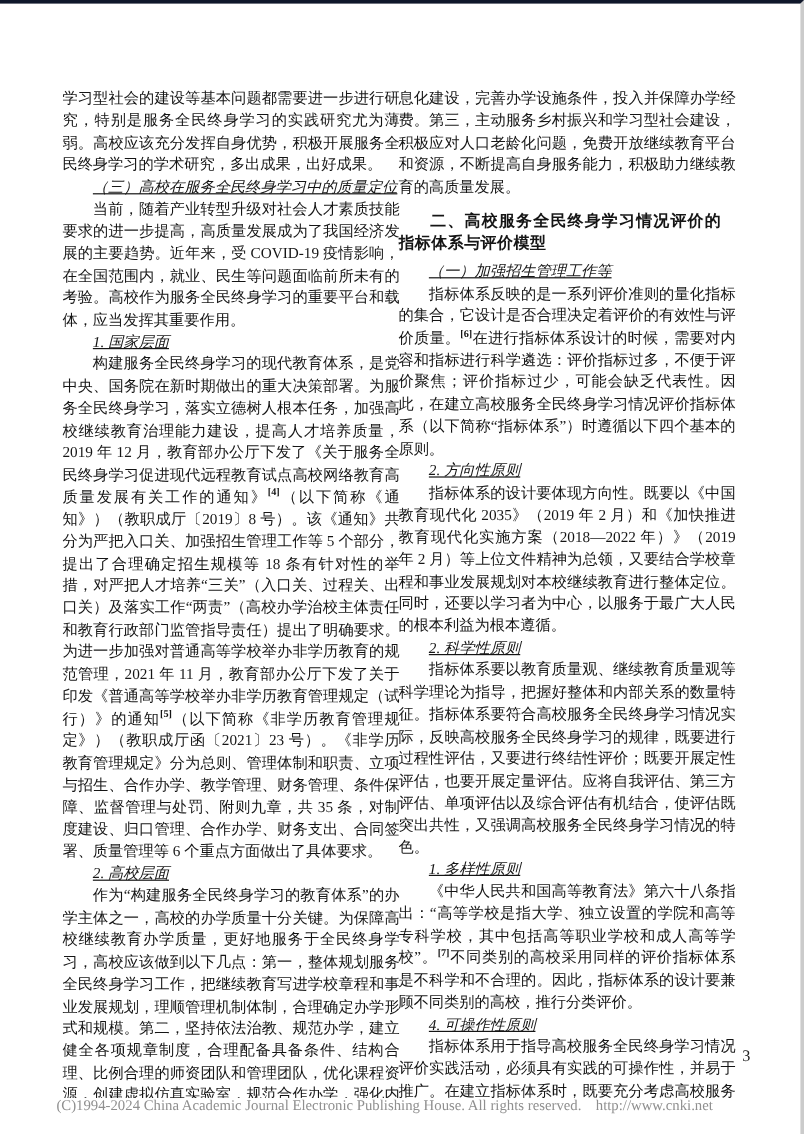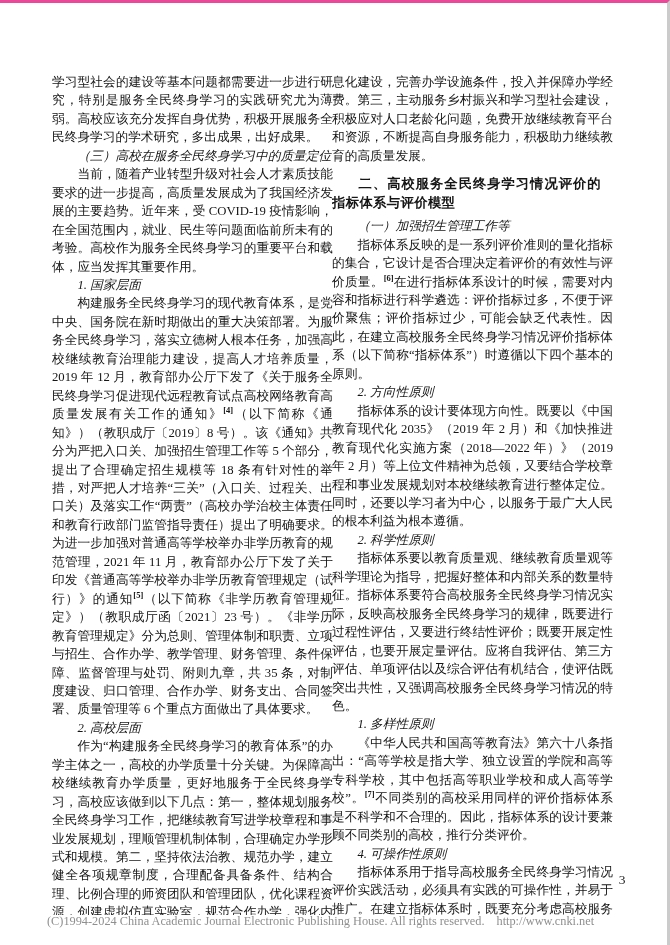--- a/index.html
+++ b/index.html
@@ -6,40 +6,40 @@
   body{
     width:670px;height:945px;
     background:#ffffff;
     font-family:"Liberation Serif","DejaVu Serif",serif;
     color:#151515;
     position:relative;
     overflow:hidden;
   }
   .page{
     position:absolute;inset:0;
-    border-top:3px solid #ec4899;
+    border-top:3px solid #0f172a;
     border-right:3px solid #cbcbcb;
     box-sizing:border-box;
   }
   .col{
     position:absolute;
     top:70px;
     width:281px;
     height:842px;
     overflow:hidden;
     font-size:12.7px;
     line-height:18.45px;
     text-align:justify;
     text-justify:inter-ideograph;
   }
   .col-left{left:52px;}
   .col-right{left:332px;}
   p.blk{margin:0;text-indent:2em;}
   p.body-cont{text-indent:0;}
-  p.sub-kai{font-style:italic;}
+  p.sub-kai{font-style:italic;text-decoration:underline;}
   p.head-bold{
     font-weight:bold;
     font-size:13.3px;
     margin:10px 12px 5px 0;
     letter-spacing:0.4px;
   }
   sup.cite{
     font-size:8.5px;
     line-height:0;
     vertical-align:super;

